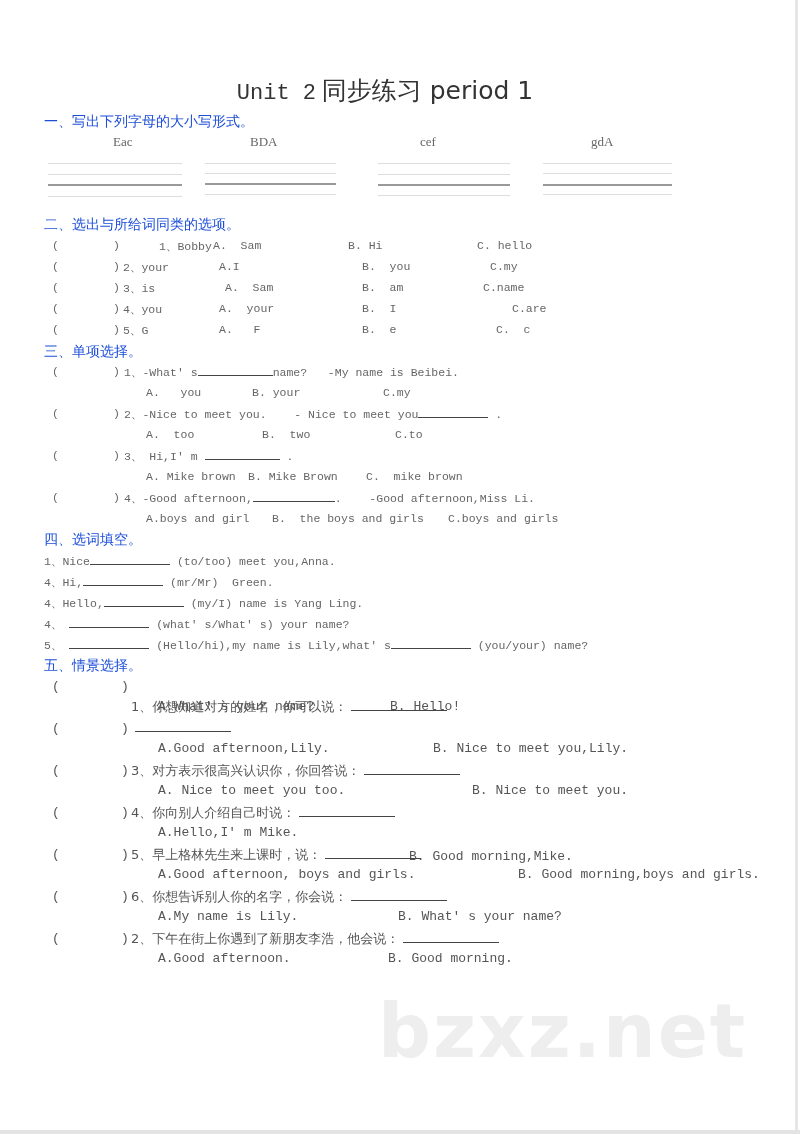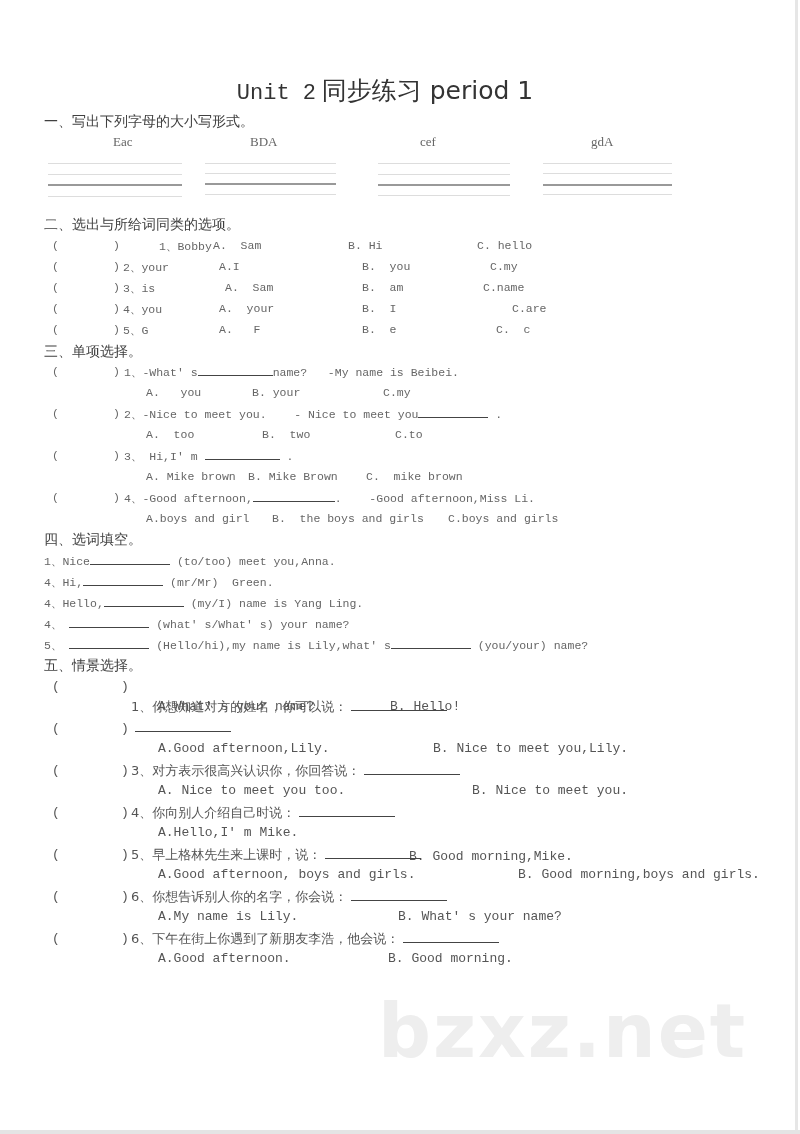--- a/index.html
+++ b/index.html
@@ -8,21 +8,21 @@
     background: #ffffff;
     font-family: "Liberation Serif", "DejaVu Serif", serif;
     color: #555555;
   }
   .page-border-right { position: absolute; right: 2px; top: 0; width: 3px; height: 1130px; background: #e6e6e6; }
   .page-border-bottom { position: absolute; left: 0; bottom: 0; width: 800px; height: 4px; background: #e4e4e4; }
   .abs { position: absolute; white-space: pre; }
   .title { left: 0; width: 770px; text-align: center; top: 74px; font-size: 23px; color: #333; }
   .title .t1 { font-family: "Liberation Mono", "DejaVu Sans Mono", monospace; font-size: 22px; }
   .title .t2 { font-family: "DejaVu Sans", sans-serif; font-size: 25px; }
-  .h { font-size: 14px; color: #404040; font-family: "DejaVu Sans", sans-serif; }
+  .h { font-size: 14px; color: #1d4ed8; font-family: "DejaVu Sans", sans-serif; }
   .mono { font-family: "Liberation Mono", "DejaVu Sans Mono", monospace; font-size: 11.5px; color: #666; }
   .mono13 { font-family: "Liberation Mono", "DejaVu Sans Mono", monospace; font-size: 13px; color: #555; }
   .cn { font-family: "DejaVu Sans", sans-serif; font-size: 13px; color: #555; }
   .letters { font-size: 13px; color: #666; }
   .wl { position: absolute; height: 1px; background: #ddd; }
   .wl.thick { height: 2px; background: #999; }
   .blank { display: inline-block; border-bottom: 1px solid #444; height: 10px; vertical-align: baseline; }
   .watermark {
     position: absolute; left: 378px; top: 988px; font-family: "DejaVu Sans", sans-serif;
     font-weight: bold; font-size: 74px; color: #eeeeee; letter-spacing: 2px;
@@ -193,18 +193,18 @@
 <div>
   <span class="abs mono13" style="left:52px;top:889px;">(</span>
   <span class="abs mono13" style="left:121px;top:889px;">)</span>
   <span class="abs cn" style="left:131px;top:888px;"><span>6、你想告诉别人你的名字，你会说：</span> <span class="blank" style="width:96px;"></span></span>
   <span class="abs mono13" style="left:158px;top:909px;">A.My name is Lily.</span>
   <span class="abs mono13" style="left:398px;top:909px;">B. What' s your name?</span>
 </div>
 <div>
   <span class="abs mono13" style="left:52px;top:931px;">(</span>
   <span class="abs mono13" style="left:121px;top:931px;">)</span>
-  <span class="abs cn" style="left:131px;top:930px;"><span>6、下午在街上你遇到了新朋友李浩，他会说：</span> <span class="blank" style="width:96px;"></span></span>
+  <span class="abs cn" style="left:131px;top:930px;"><span>2、下午在街上你遇到了新朋友李浩，他会说：</span> <span class="blank" style="width:96px;"></span></span>
   <span class="abs mono13" style="left:158px;top:951px;">A.Good afternoon.</span>
   <span class="abs mono13" style="left:388px;top:951px;">B. Good morning.</span>
 </div>
 
 <div class="watermark">bzxz.net</div>
 
 </body></html>

